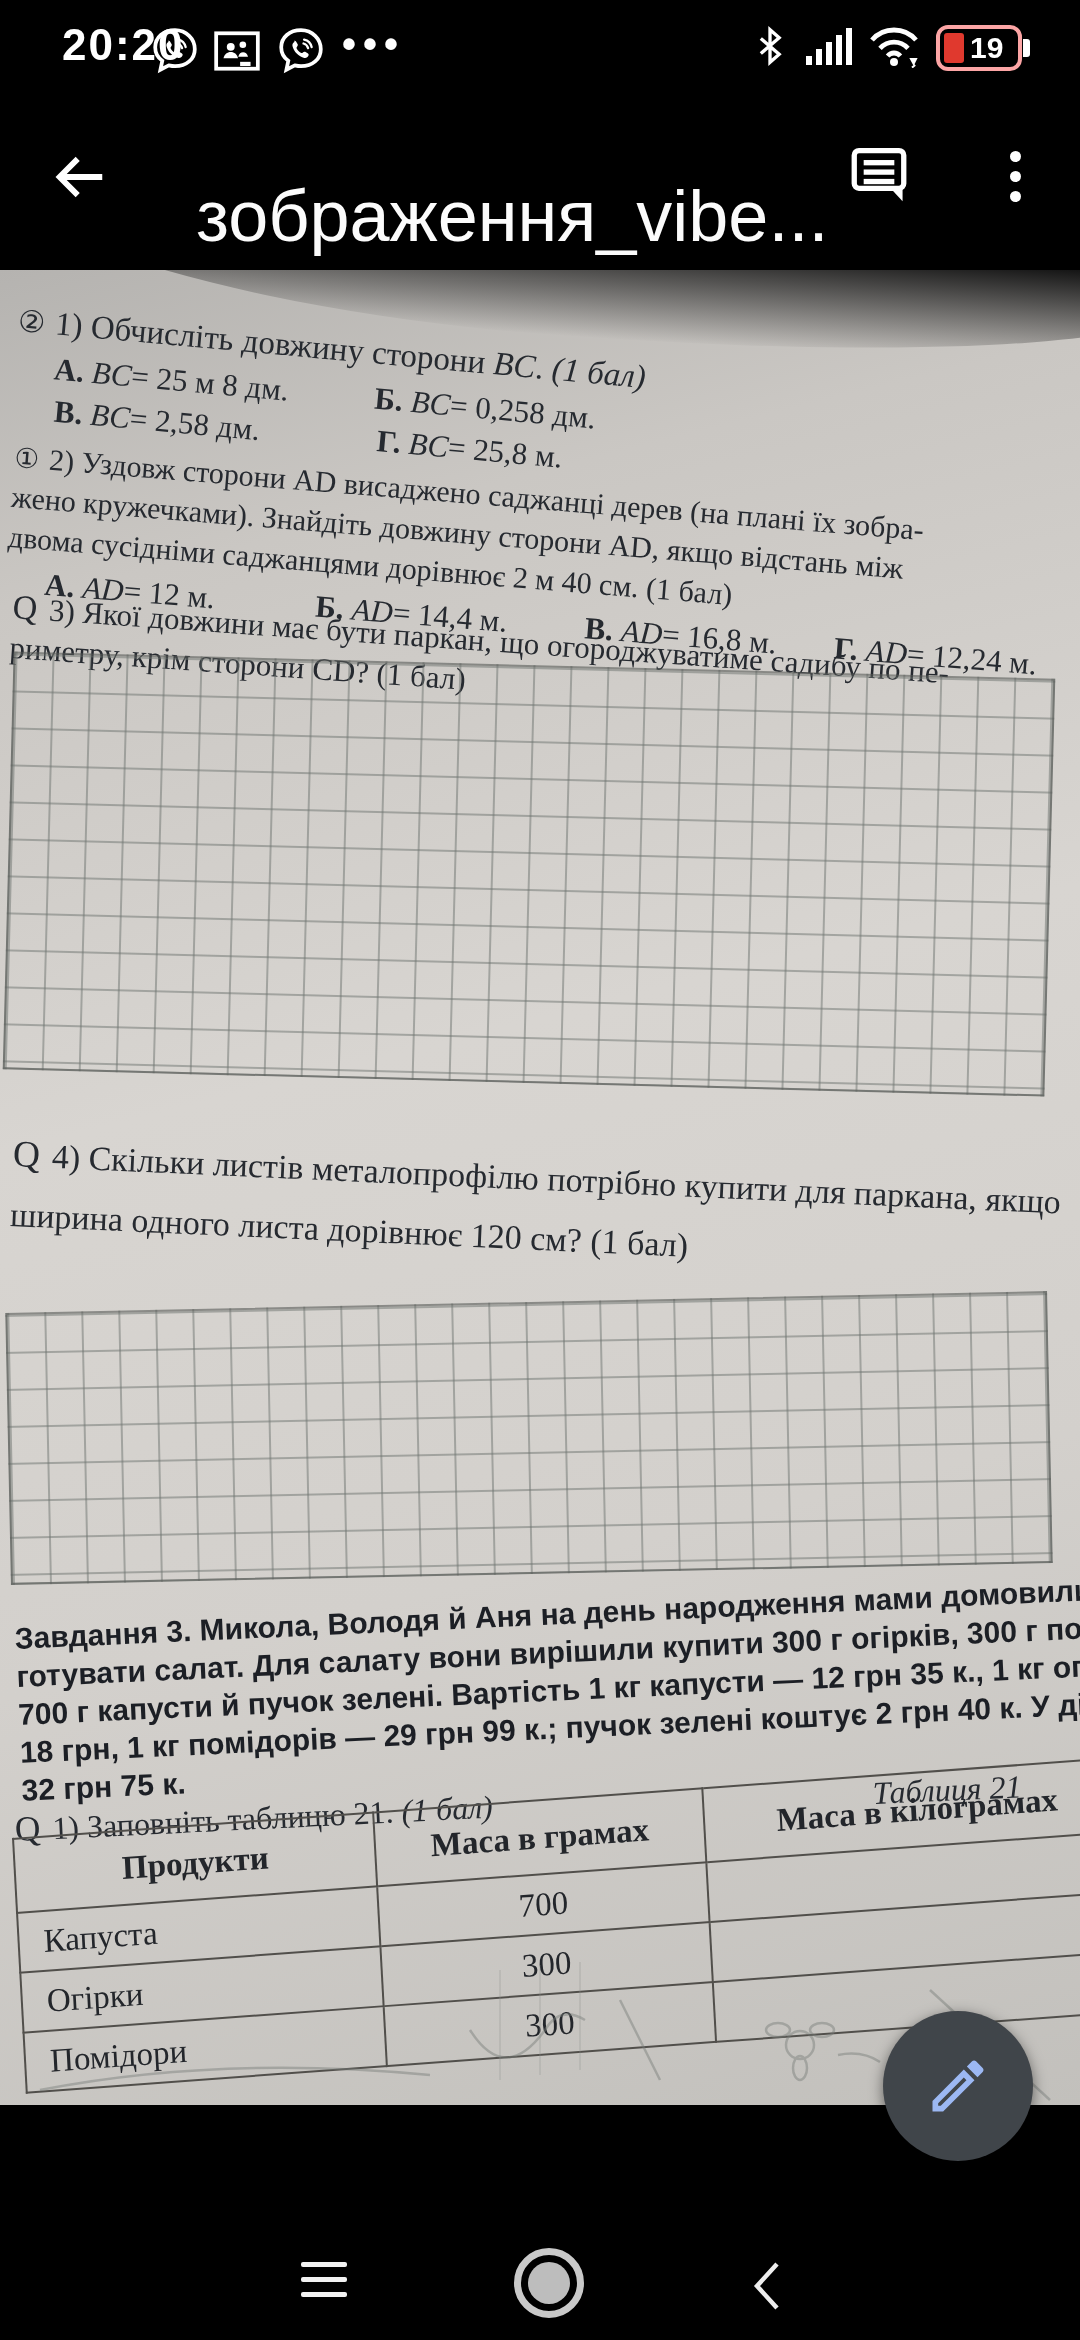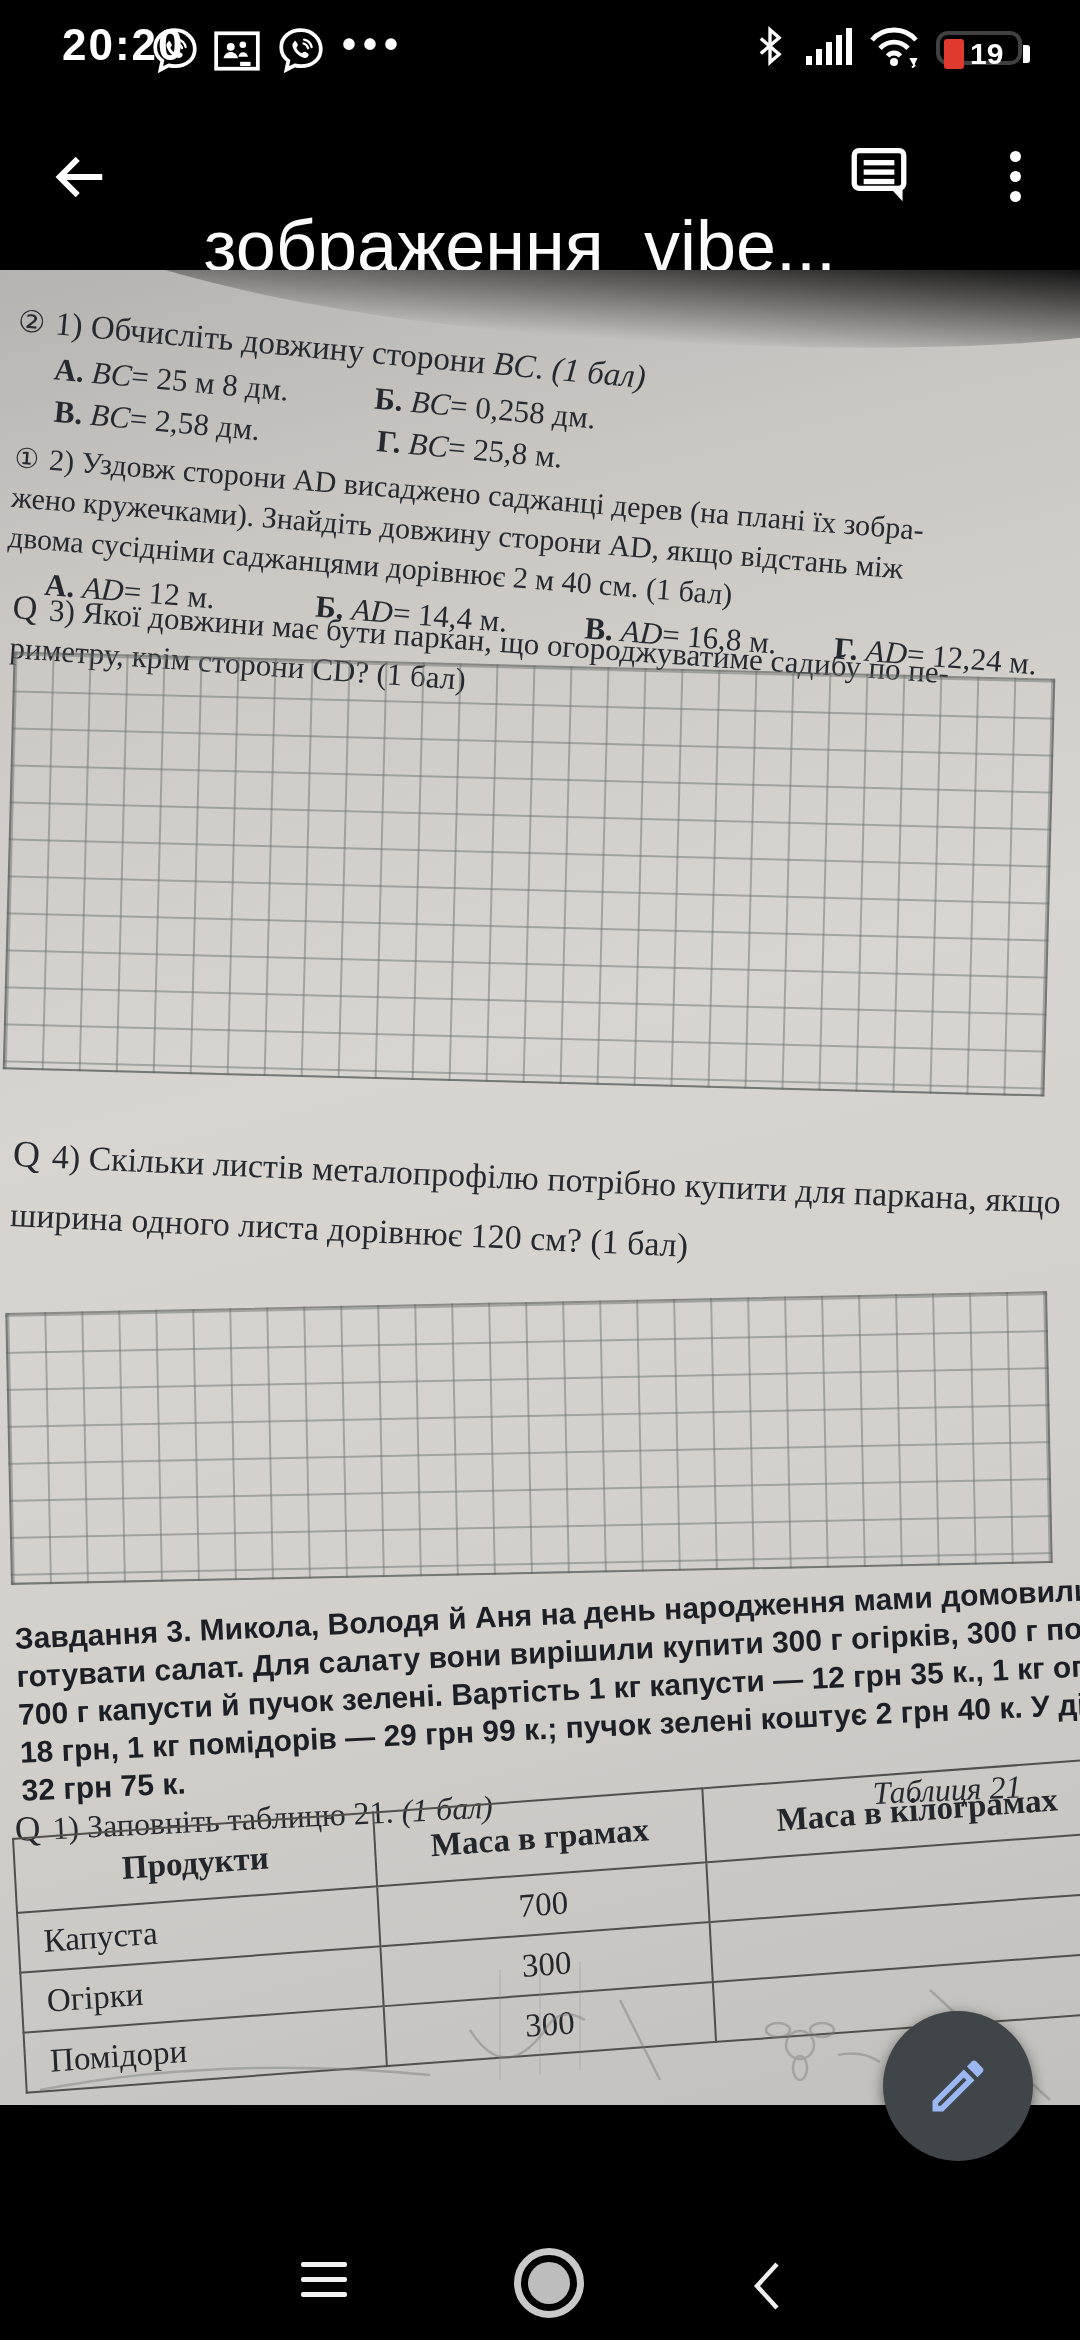--- a/index.html
+++ b/index.html
@@ -6,30 +6,30 @@
   .screen{position:relative;width:1080px;height:2340px;background:#000;overflow:hidden;
           font-family:"Liberation Sans",sans-serif;}
 
   
   .status-bar{position:absolute;left:0;top:0;width:1080px;height:90px;color:#fff;}
   .st-time{position:absolute;left:62px;top:20px;font-size:44px;font-weight:600;letter-spacing:2px;}
   .st-icon{position:absolute;top:26px;width:50px;height:50px;}
   .st-ic1{left:150px}.st-ic2{left:212px}.st-ic3{left:276px}
   .st-more{position:absolute;left:342px;top:22px;font-size:40px;letter-spacing:7px;font-weight:700;}
   .st-right{position:absolute;right:58px;top:22px;display:flex;align-items:center;gap:16px;height:52px;}
-  .battery{position:relative;width:86px;height:34px;border:4px solid #404040;border-radius:12px;box-sizing:border-box;}
+  .battery{position:relative;width:86px;height:46px;border:4px solid #fca5a5;border-radius:12px;box-sizing:border-box;}
   .battery:after{content:"";position:absolute;right:-12px;top:10px;width:7px;height:18px;background:#fff;border-radius:0 3px 3px 0;}
   .battery .fill{position:absolute;left:4px;top:4px;width:20px;height:30px;background:#e0392e;border-radius:3px;}
   .battery .pct{position:absolute;left:30px;top:2px;font-size:30px;font-weight:700;color:#fff;}
 
   
   .app-bar{position:absolute;left:0;top:90px;width:1080px;height:180px;background:#000;}
   .back-btn{position:absolute;left:48px;top:56px;width:62px;height:62px;background:none;border:none;padding:0;}
-  .page-title{position:absolute;left:196px;top:115px;width:640px;font-size:72px;color:#fbfbfb;
-              white-space:nowrap;overflow:hidden;font-weight:400;text-align:right;}
+  .page-title{position:absolute;left:196px;top:85px;width:640px;font-size:72px;color:#fbfbfb;
+              white-space:nowrap;overflow:hidden;font-weight:400;}
   .comment-btn{position:absolute;left:846px;top:50px;width:66px;height:66px;background:none;border:none;padding:0;}
   .kebab-btn{position:absolute;left:990px;top:48px;width:50px;height:76px;background:none;border:none;padding:0;}
   .kebab-btn i{display:block;width:11px;height:11px;border-radius:50%;background:#fff;margin:9px auto;}
 
   
   .photo{position:absolute;left:0;top:270px;width:1080px;height:1835px;overflow:hidden;
          background:linear-gradient(166deg,#b5b3b0 0%,#cac7c3 16%,#d8d5d1 42%,#d3d0cc 68%,#c2c0bc 100%);
          font-family:"Liberation Serif",serif;color:#262a30;}
   .wedge{position:absolute;left:-60px;top:-440px;width:1240px;height:505px;
          background:linear-gradient(180deg,#020202 58%,#161616 80%,rgba(30,30,30,0) 100%);

